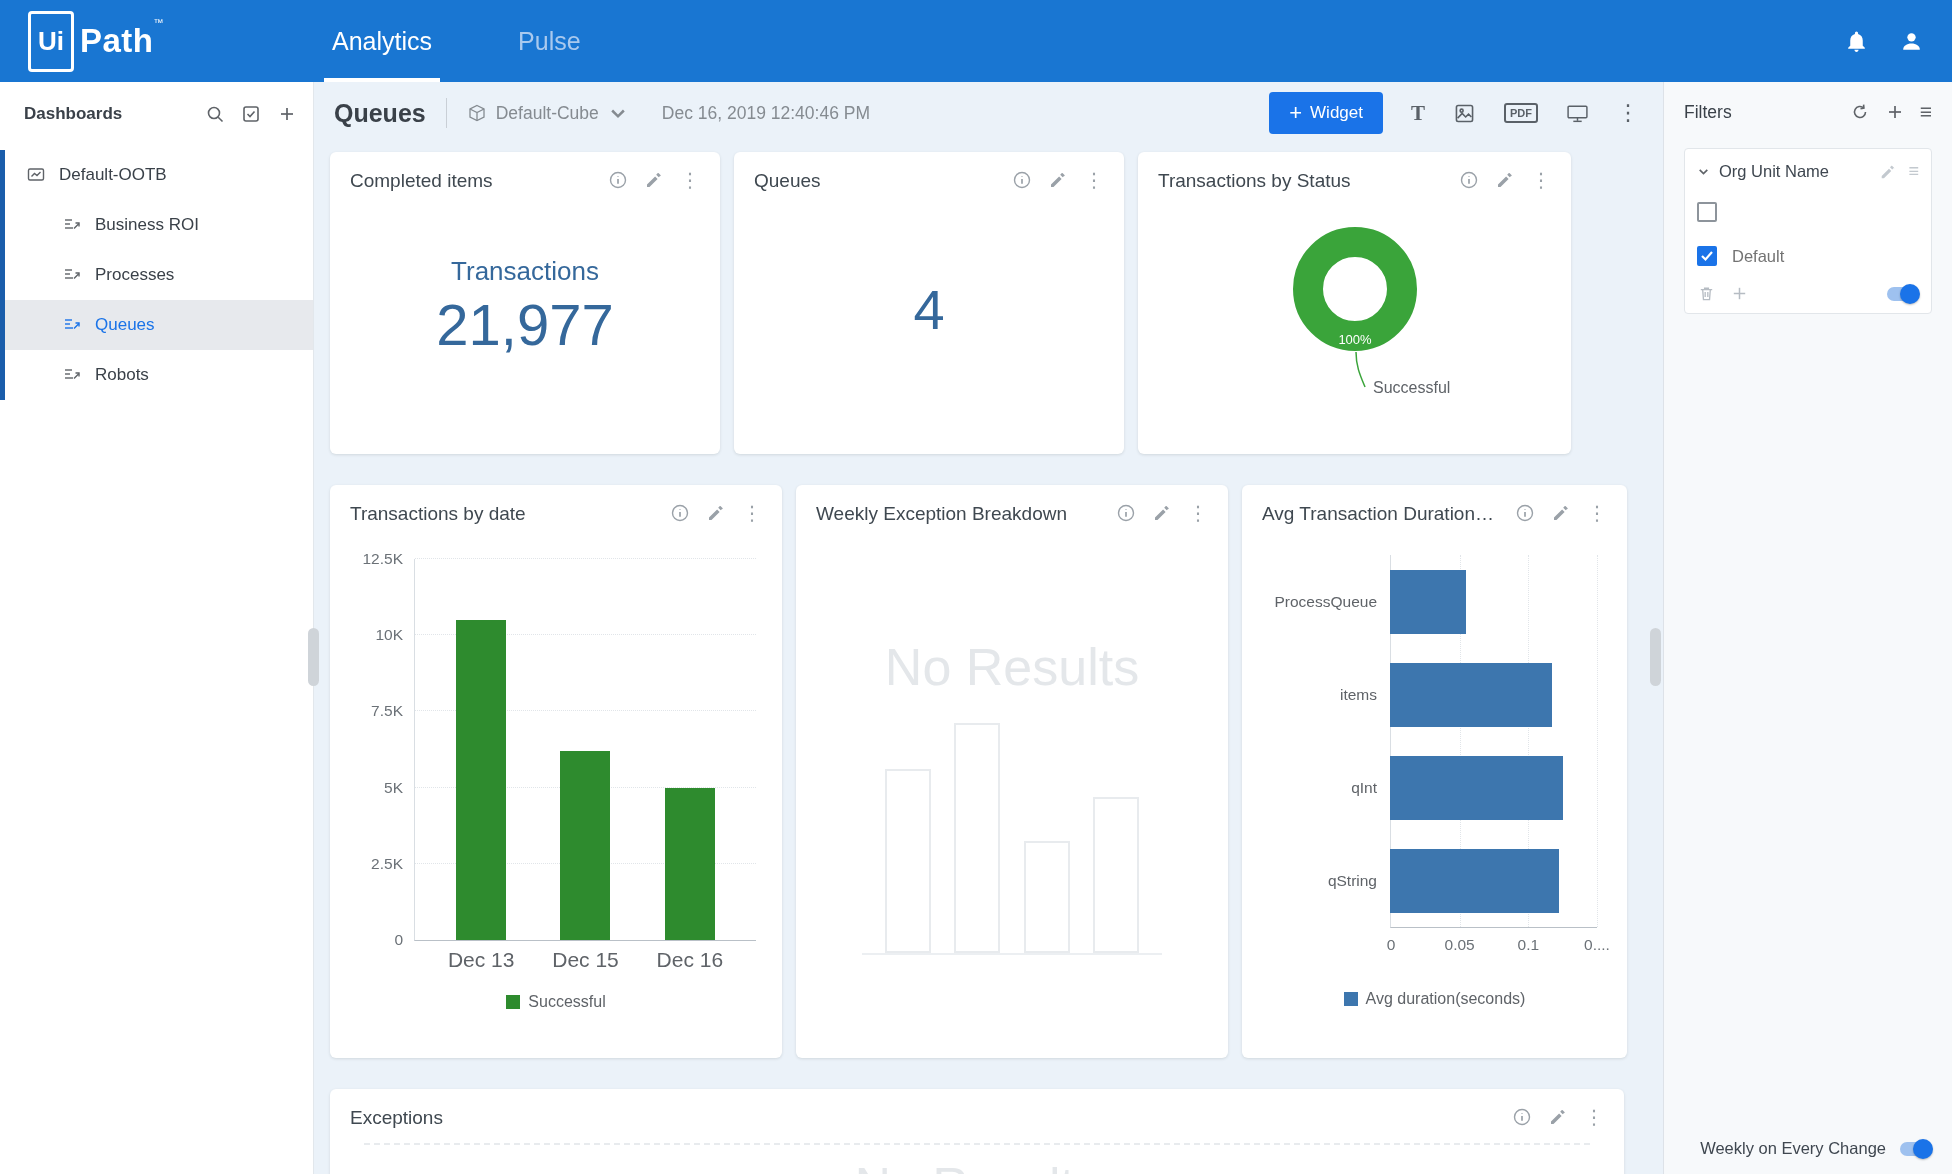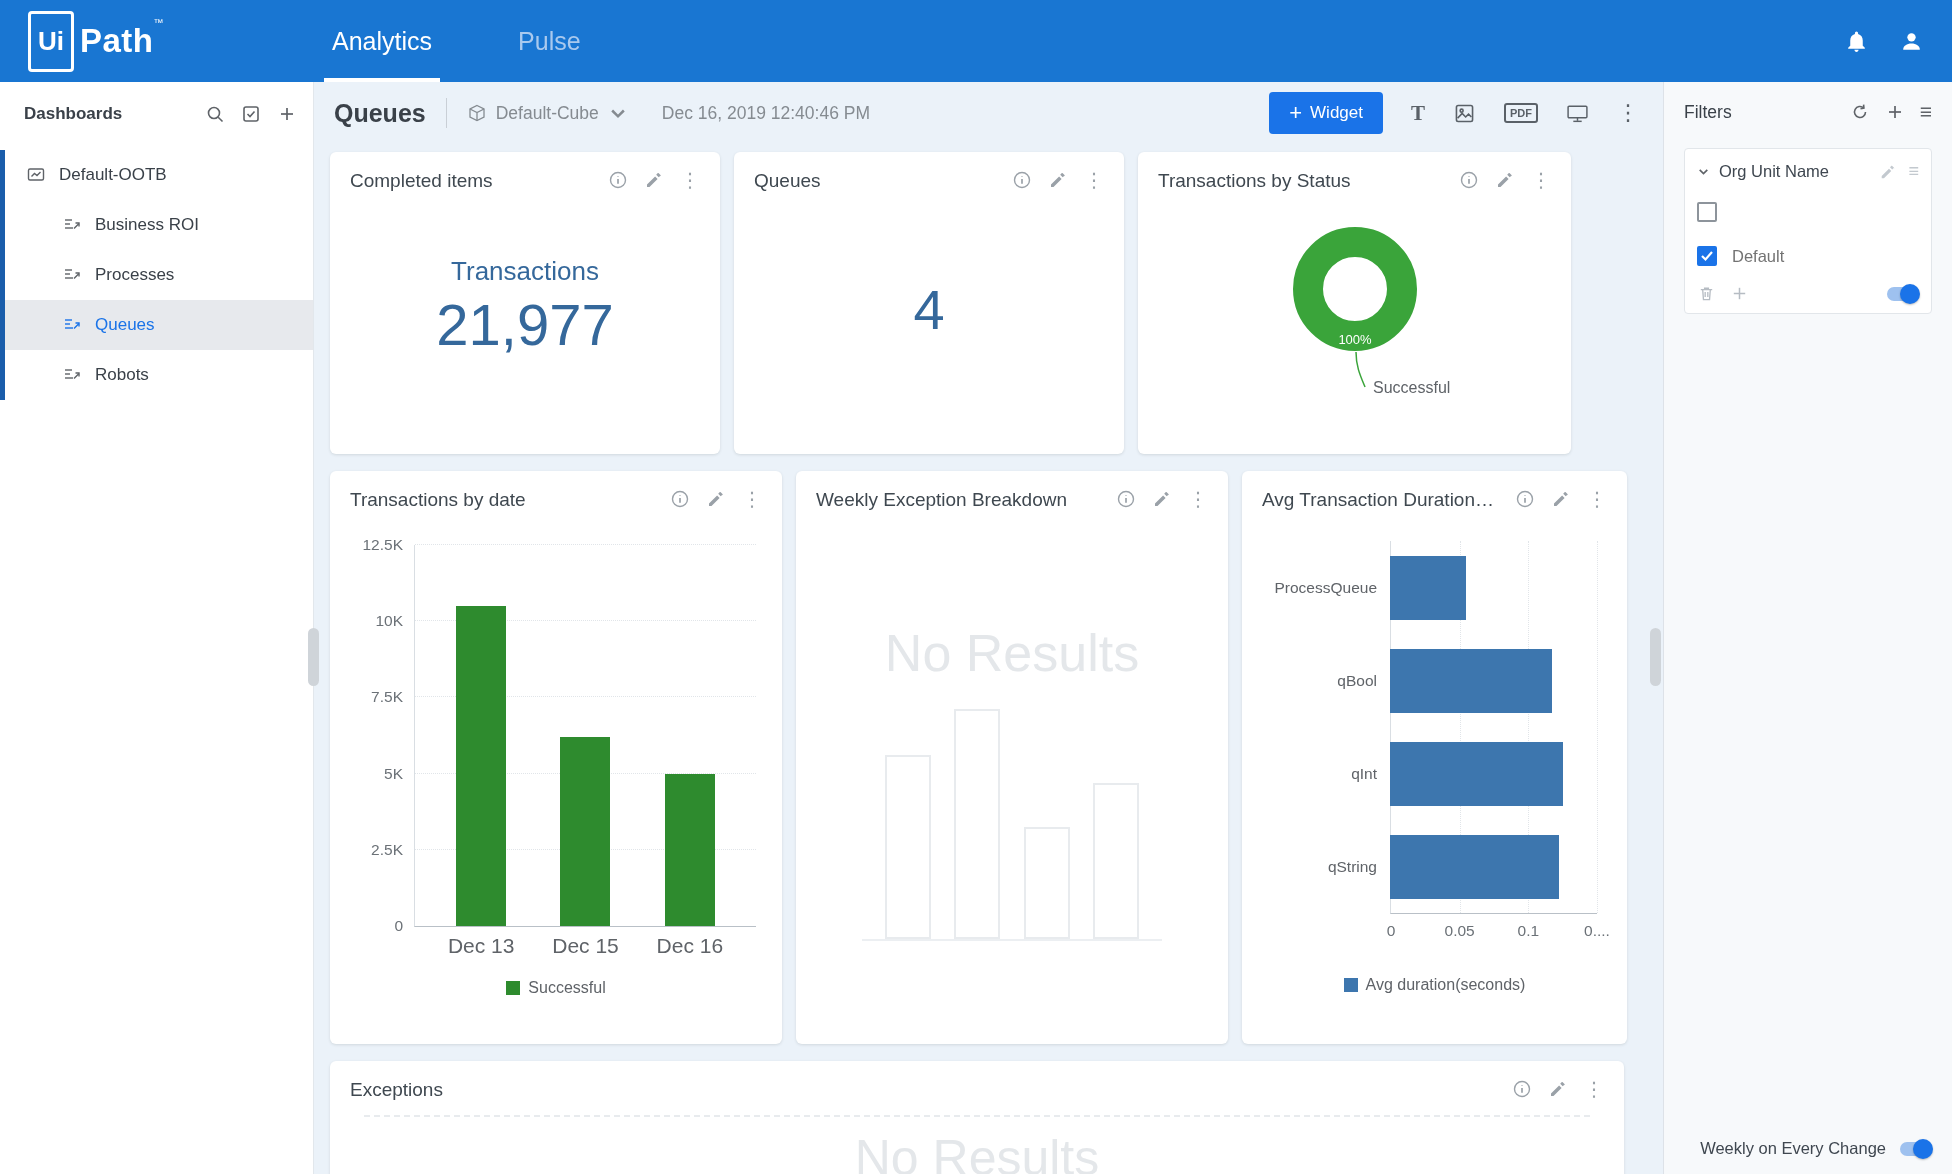--- a/index.html
+++ b/index.html
@@ -53,21 +53,21 @@
   .btn-widget { background:#1a73e8; color:#fff; border:none; border-radius:4px; height:42px; padding:0 20px;
                 font-size:17px; font-family:inherit; display:flex; align-items:center; gap:8px; cursor:pointer; }
   .btn-widget .plus { font-size:22px; font-weight:400; line-height:1; }
   .icn-t { font-family:"Liberation Serif", serif; font-size:21px; font-weight:bold; cursor:pointer; }
   .pdf-badge { border:2px solid currentColor; border-radius:3px; font-size:11px; font-weight:bold;
                padding:2px 4px; cursor:pointer; }
   .head-right svg { width:23px; height:23px; cursor:pointer; }
   .kebab { font-size:22px; color:inherit; cursor:pointer; line-height:1; }
 
   
-  .board { flex:1; padding:8px 20px 0 16px; display:flex; flex-direction:column; gap:17px; overflow:hidden; }
+  .board { flex:1; padding:8px 20px 0 16px; display:flex; flex-direction:column; gap:31px; overflow:hidden; }
   .brow { display:flex; gap:14px; }
   .card { background:#fff; border-radius:6px; box-shadow:0 1px 3px rgba(60,64,67,.15); padding:18px 20px;
           display:flex; flex-direction:column; }
   .w390 { width:390px; } .w488 { width:433px; } .w452 { width:452px;text-align:center; } .w432 { width:432px; } .w385 { width:385px; }
   .row1 .card { height:302px; }
   .row2 .card { height:573px; }
   .card-exceptions { width:1294px; height:300px; }
   .card-head { display:flex; align-items:flex-start; }
   .card-title { font-size:19px; font-weight:500; color:#3f4850; white-space:nowrap; overflow:hidden;
                 text-overflow:ellipsis; }
@@ -466,21 +466,21 @@
                     <div class="h-xtick" style="left:66.66666666666667%">0.1</div>
                     <div class="vgridline" style="left:100%"></div>
                     <div class="h-xtick" style="left:100%">0....</div>
                   </div>
                   <div class="h-rows">
                     <div class="h-row">
                       <span class="h-label">ProcessQueue</span>
                       <div class="hbar" style="width:36%;background:#3d76ae"></div>
                     </div>
                     <div class="h-row">
-                      <span class="h-label">qBool</span>
+                      <span class="h-label">items</span>
                       <div class="hbar" style="width:76.66666666666667%;background:#3d76ae"></div>
                     </div>
                     <div class="h-row">
                       <span class="h-label">qInt</span>
                       <div class="hbar" style="width:82%;background:#3d76ae"></div>
                     </div>
                     <div class="h-row">
                       <span class="h-label">qString</span>
                       <div class="hbar" style="width:80%;background:#3d76ae"></div>
                     </div>

